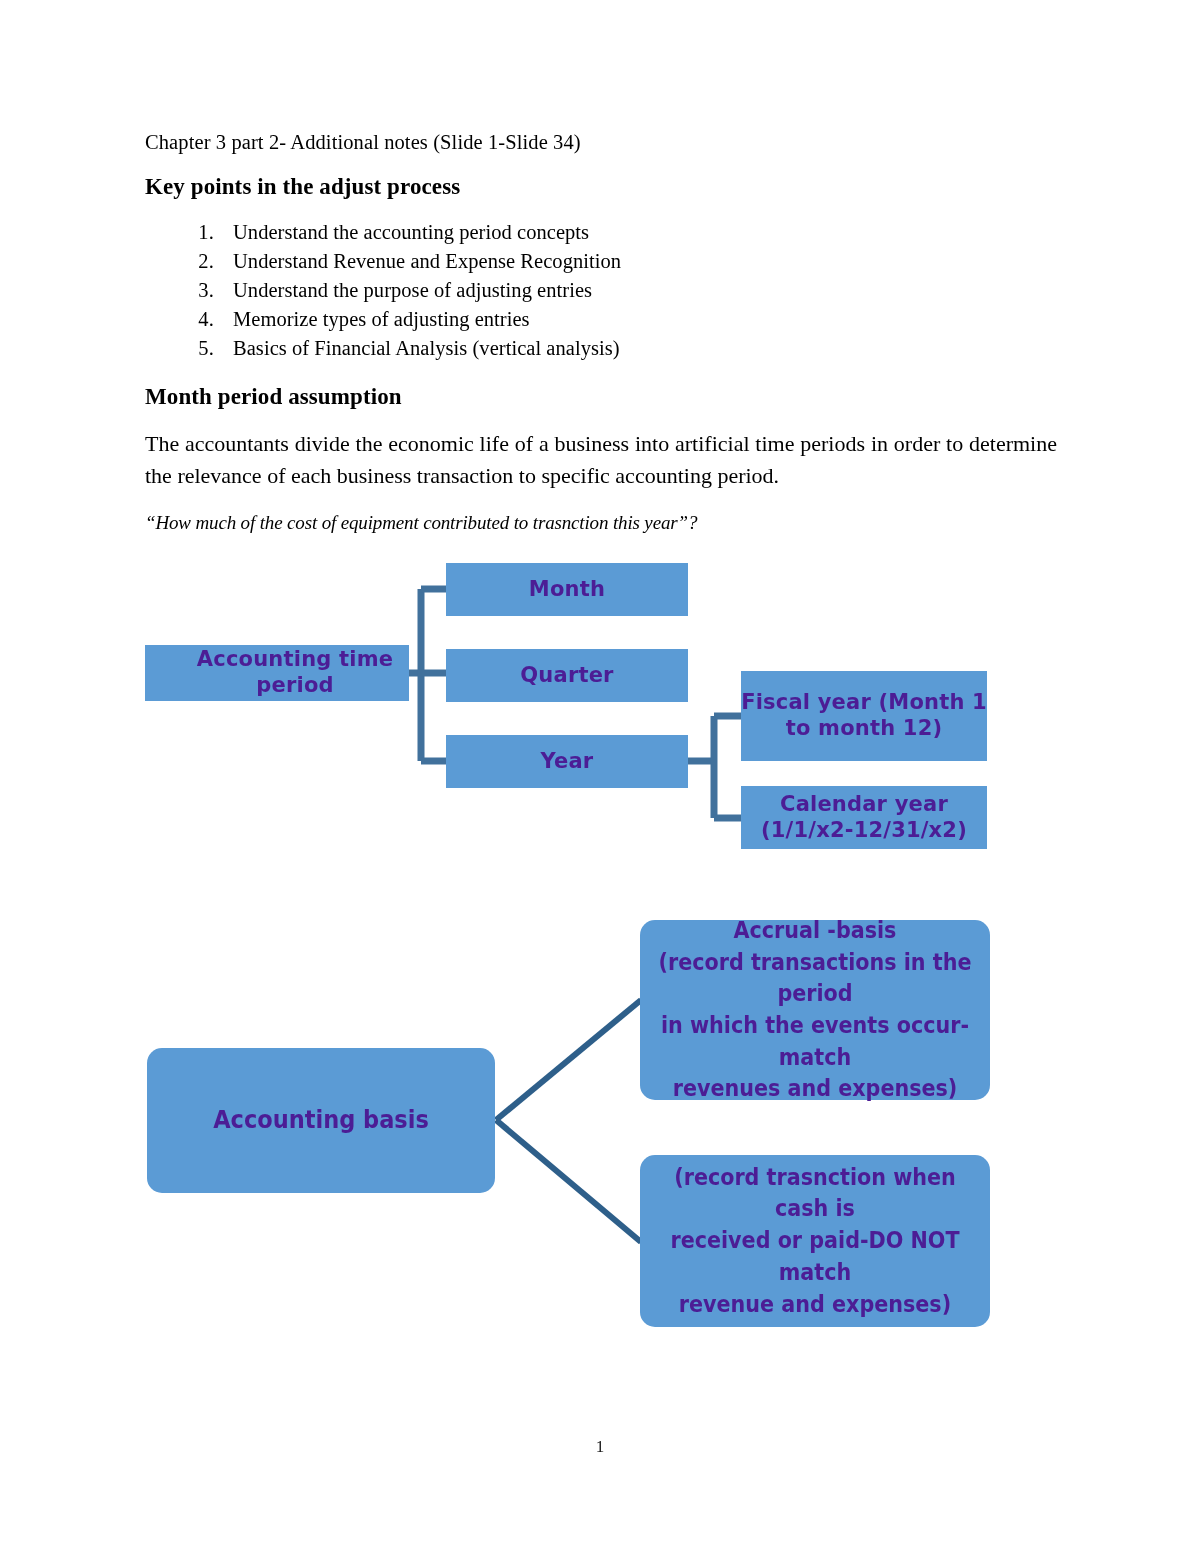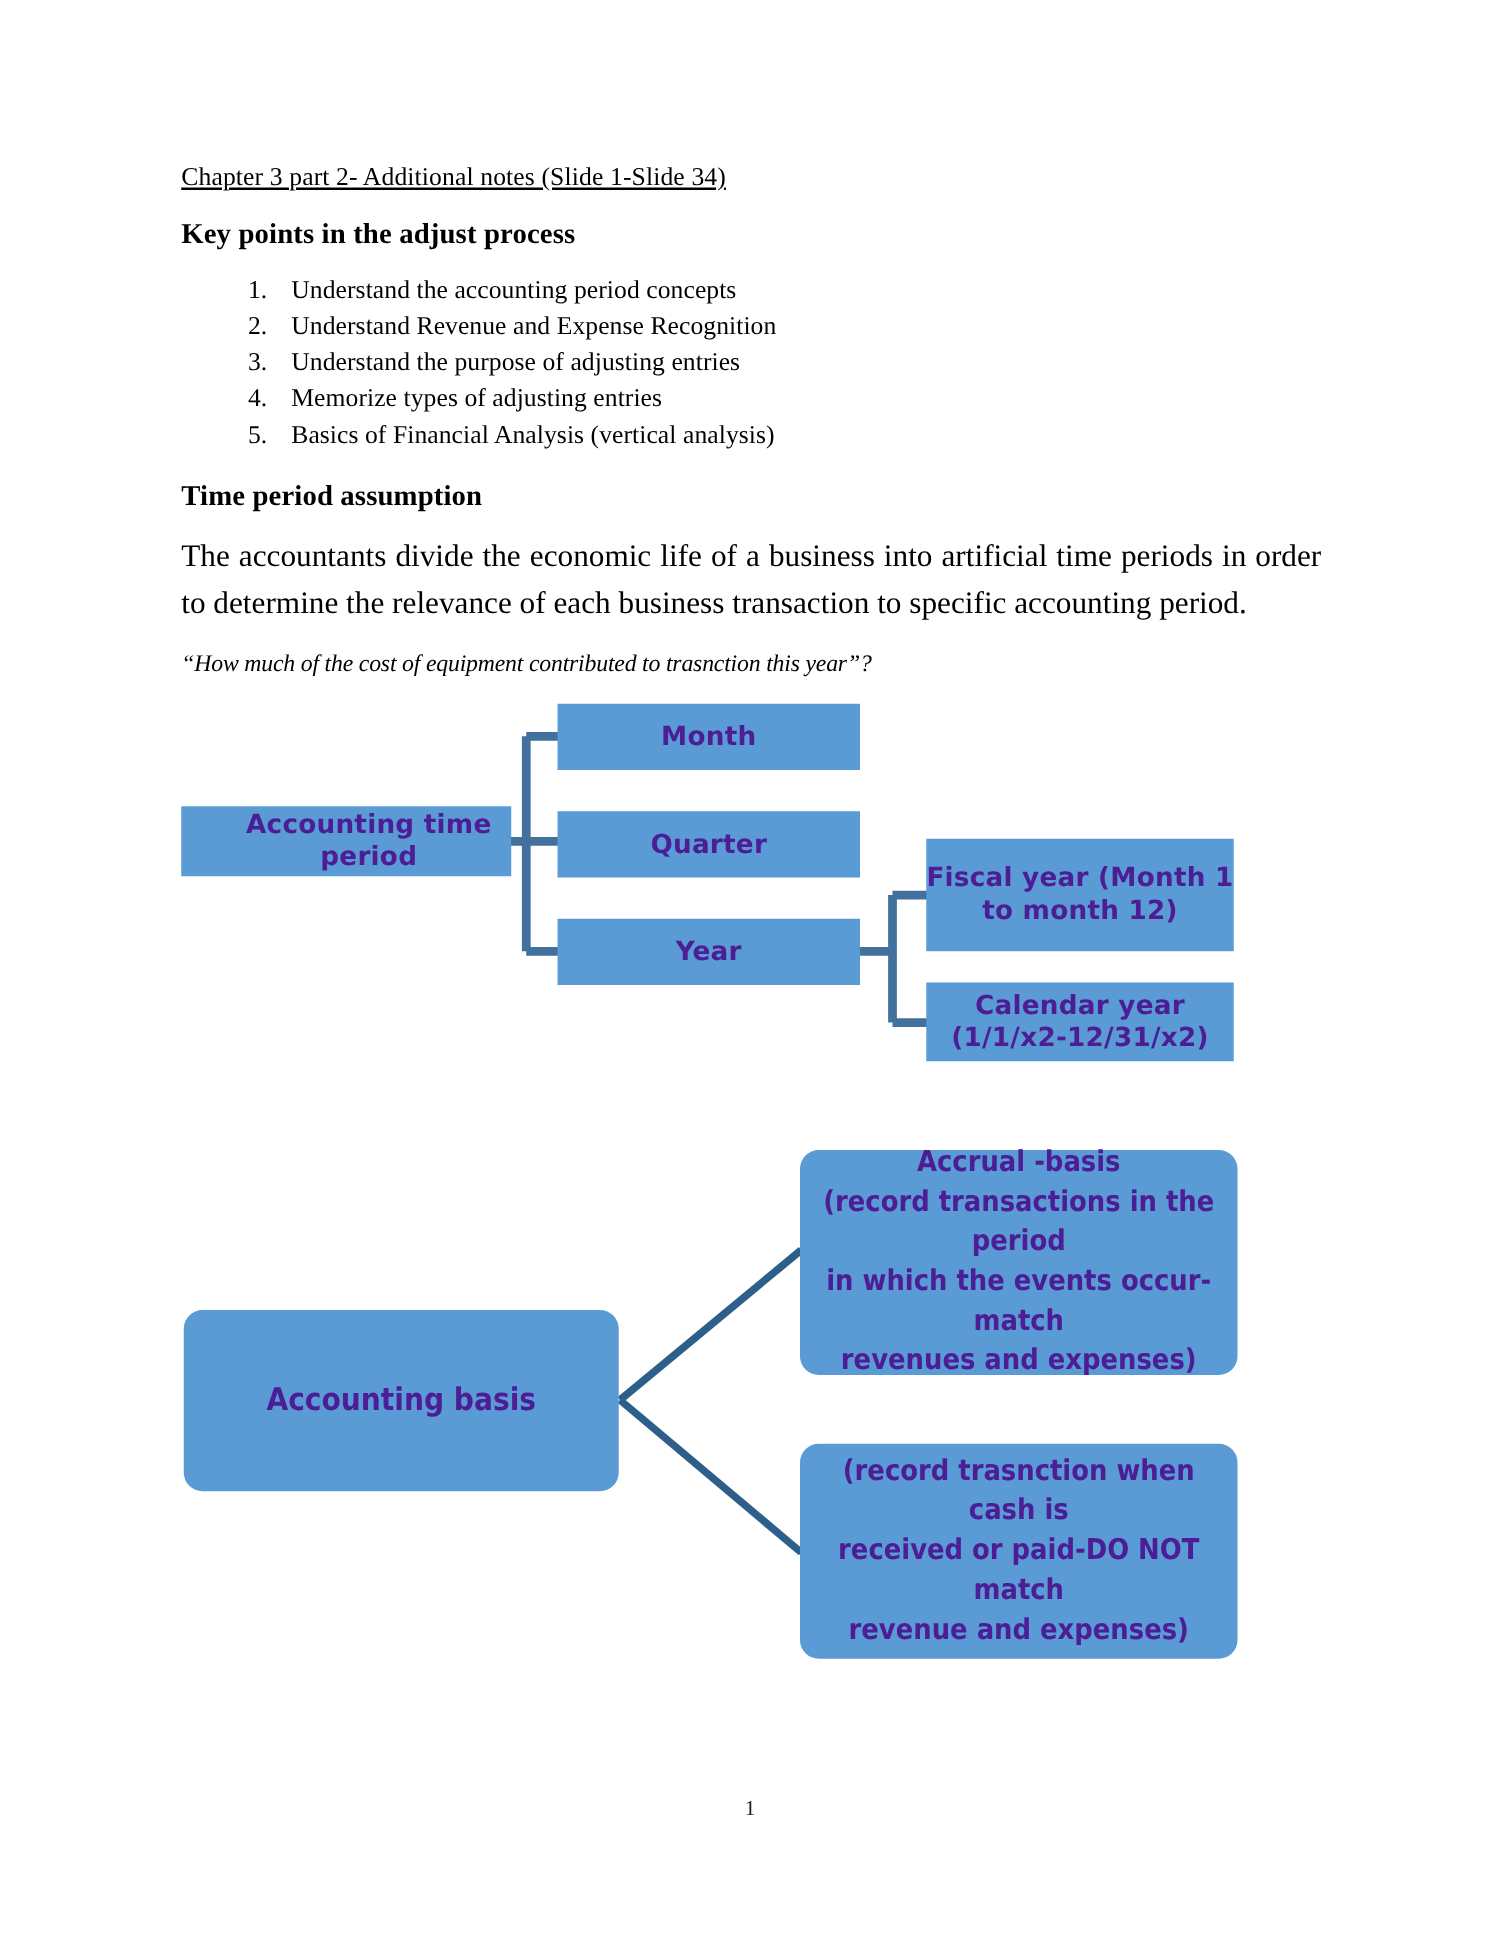--- a/index.html
+++ b/index.html
@@ -22,21 +22,20 @@
     left: 145px;
     top: 132px;
     width: 912px;
   }
 
   .line-plain {
     font-size: 20.5px;
     line-height: 1.0;
     margin: 0 0 22px 0;
     letter-spacing: 0.1px;
-    text-decoration: underline;
   }
 
   .heading {
     font-size: 23px;
     font-weight: bold;
     line-height: 1.0;
     margin: 0 0 20px 0;
     letter-spacing: 0.1px;
   }
 
@@ -47,21 +46,21 @@
     list-style-type: decimal;
   }
   ol.keypoints li {
     font-size: 20.5px;
     line-height: 1.42;
     padding-left: 14px;
     letter-spacing: 0.05px;
   }
 
   .para {
-    font-size: 25px;
+    font-size: 22px;
     line-height: 1.46;
     margin: 0 0 20px 0;
     text-align: justify;
     text-justify: inter-word;
   }
 
   .quote {
     font-size: 19px;
     font-style: italic;
     line-height: 1.2;
@@ -146,21 +145,21 @@
   <p class="heading">Key points in the adjust process</p>
 
   <ol class="keypoints">
     <li>Understand the accounting period concepts</li>
     <li>Understand Revenue and Expense Recognition</li>
     <li>Understand the purpose of adjusting entries</li>
     <li>Memorize types of adjusting entries</li>
     <li>Basics of Financial Analysis (vertical analysis)</li>
   </ol>
 
-  <p class="heading">Time period assumption</p>
+  <p class="heading">Month period assumption</p>
 
   <p class="para">The accountants divide the economic life of a business into artificial time periods in order to determine the relevance of each business transaction to specific accounting period.</p>
 
   <p class="quote">“How much of the cost of equipment contributed to trasnction this year”?</p>
 
 </div>
 
 <div class="diagram">
   <svg width="1200" height="1553" viewBox="0 0 1200 1553" xmlns="http://www.w3.org/2000/svg">
     <g fill="none" stroke="#41719c" stroke-width="7" stroke-linecap="butt">

